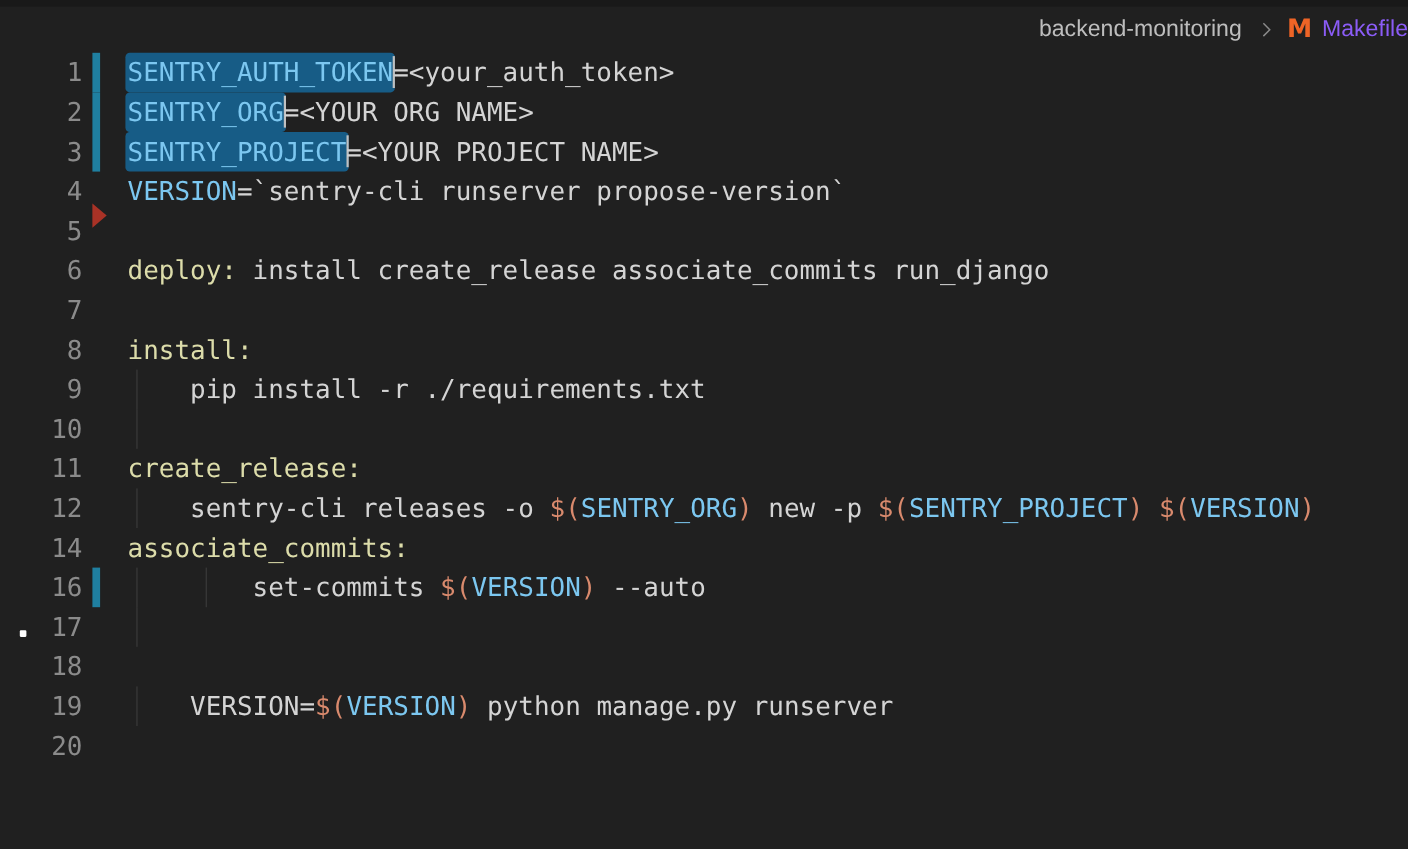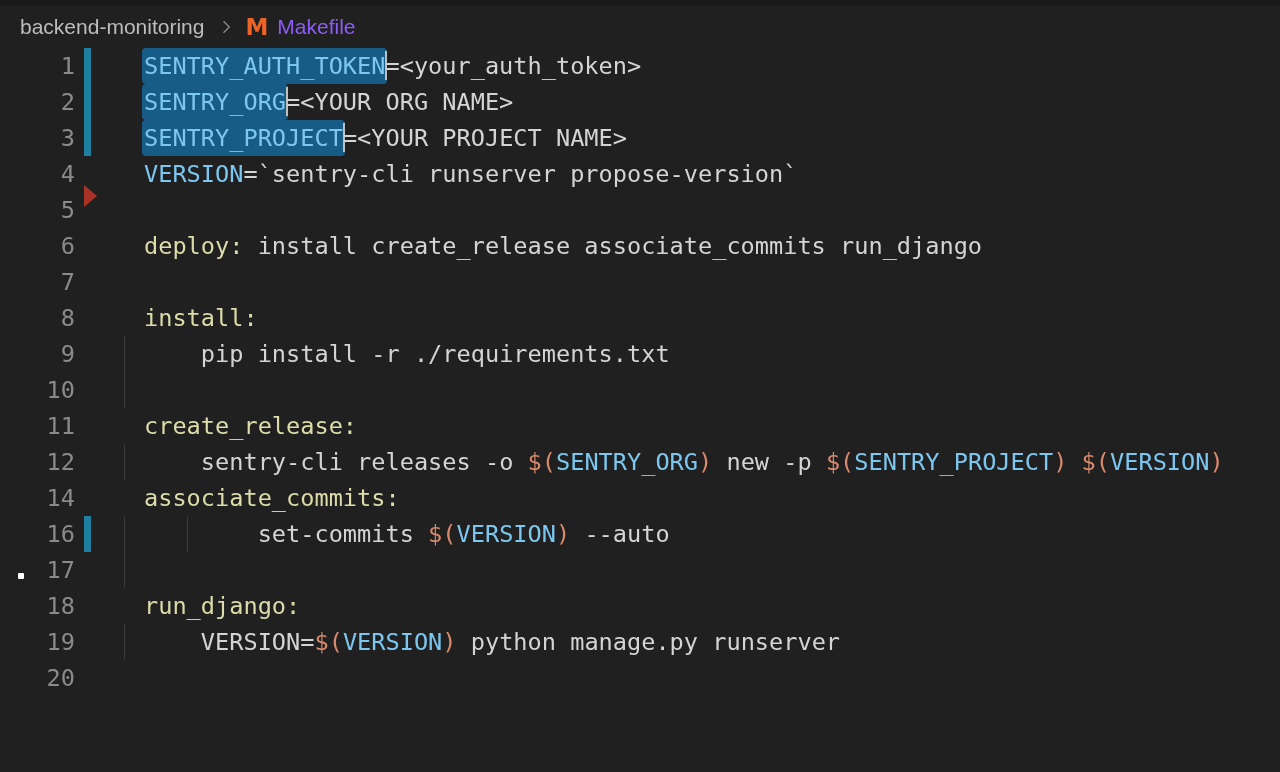--- a/index.html
+++ b/index.html
@@ -11,43 +11,43 @@
   }
   *{box-sizing:border-box}
   html,body{margin:0;padding:0}
   body{
     width:1280px;height:772px;overflow:hidden;position:relative;
     background:var(--background);
   }
   .top-edge{position:absolute;top:0;left:0;right:0;height:6px;background:#191919}
   .breadcrumb{
     position:absolute;top:6px;left:0;right:0;height:42px;
-    display:flex;align-items:center;padding-left:20px;
-    font-family:"Liberation Sans",sans-serif;font-size:21px;color:var(--breadcrumb-text);
+    display:flex;align-items:center;padding-left:31px;
+    font-family:"Liberation Sans",sans-serif;font-size:21px;color:var(--breadcrumb-text);justify-content:flex-end;
   }
   .crumb{cursor:pointer}
   .chev{margin:0 9px 0 12px;display:flex;align-items:center}
   .m-icon{
     font-family:"DejaVu Sans",sans-serif;font-weight:700;font-size:23px;
     color:var(--makefile-icon-orange);margin-right:9px;line-height:1;
   }
   .file-name{color:#8b5cf6}
   .code{
     position:absolute;top:48px;left:0;width:1280px;
     font-family:"DejaVu Sans Mono",monospace;font-size:23.6px;line-height:36px;
     color:var(--text);
   }
   .line{position:relative;height:36px}
   .lnum{
     position:absolute;left:0;top:0;width:75px;height:36px;
     text-align:right;color:var(--line-number);user-select:none;
   }
   .gutbar{position:absolute;left:84px;top:0;width:7px;height:36px;background:var(--modified-gutter)}
   .guide{position:absolute;top:0;width:1px;height:36px;background:var(--indent-guide)}
-  .txt{position:absolute;left:144px;top:0;white-space:pre;tab-size:4;-moz-tab-size:4}
+  .txt{position:absolute;left:116px;top:0;white-space:pre;tab-size:4;-moz-tab-size:4}
   .tok-plain{color:var(--text)}
   .tok-var{color:var(--variable-blue)}
   .tok-target{color:var(--target-yellow)}
   .tok-punct{color:var(--interpolation-orange)}
   .tok-gold{color:var(--escape-gold)}
   .sel{
     background:var(--selection);border-radius:4px;
     padding:4px 2px;margin:0 -2px;
   }
   .caret{
@@ -143,21 +143,20 @@
       <div class="guide" style="left: 187px;"></div>
       <div class="txt"><span class="tok-plain">		set-commits </span><span class="tok-punct">$(</span><span class="tok-var">VERSION</span><span class="tok-punct">)</span><span class="tok-plain"> --auto</span></div>
     </div>
     <div class="line">
       <div class="lnum">17</div>
       <div class="guide" style="left: 124px;"></div>
       <div class="txt"></div>
     </div>
     <div class="line">
       <div class="lnum">18</div>
-      <div class="txt"><span class="tok-target">run_django:</span></div>
     </div>
     <div class="line">
       <div class="lnum">19</div>
       <div class="guide" style="left: 124px;"></div>
       <div class="txt"><span class="tok-plain">	VERSION=</span><span class="tok-punct">$(</span><span class="tok-var">VERSION</span><span class="tok-punct">)</span><span class="tok-plain"> python manage.py runserver</span></div>
     </div>
     <div class="line">
       <div class="lnum">20</div>
       <div class="txt"></div>
     </div>

